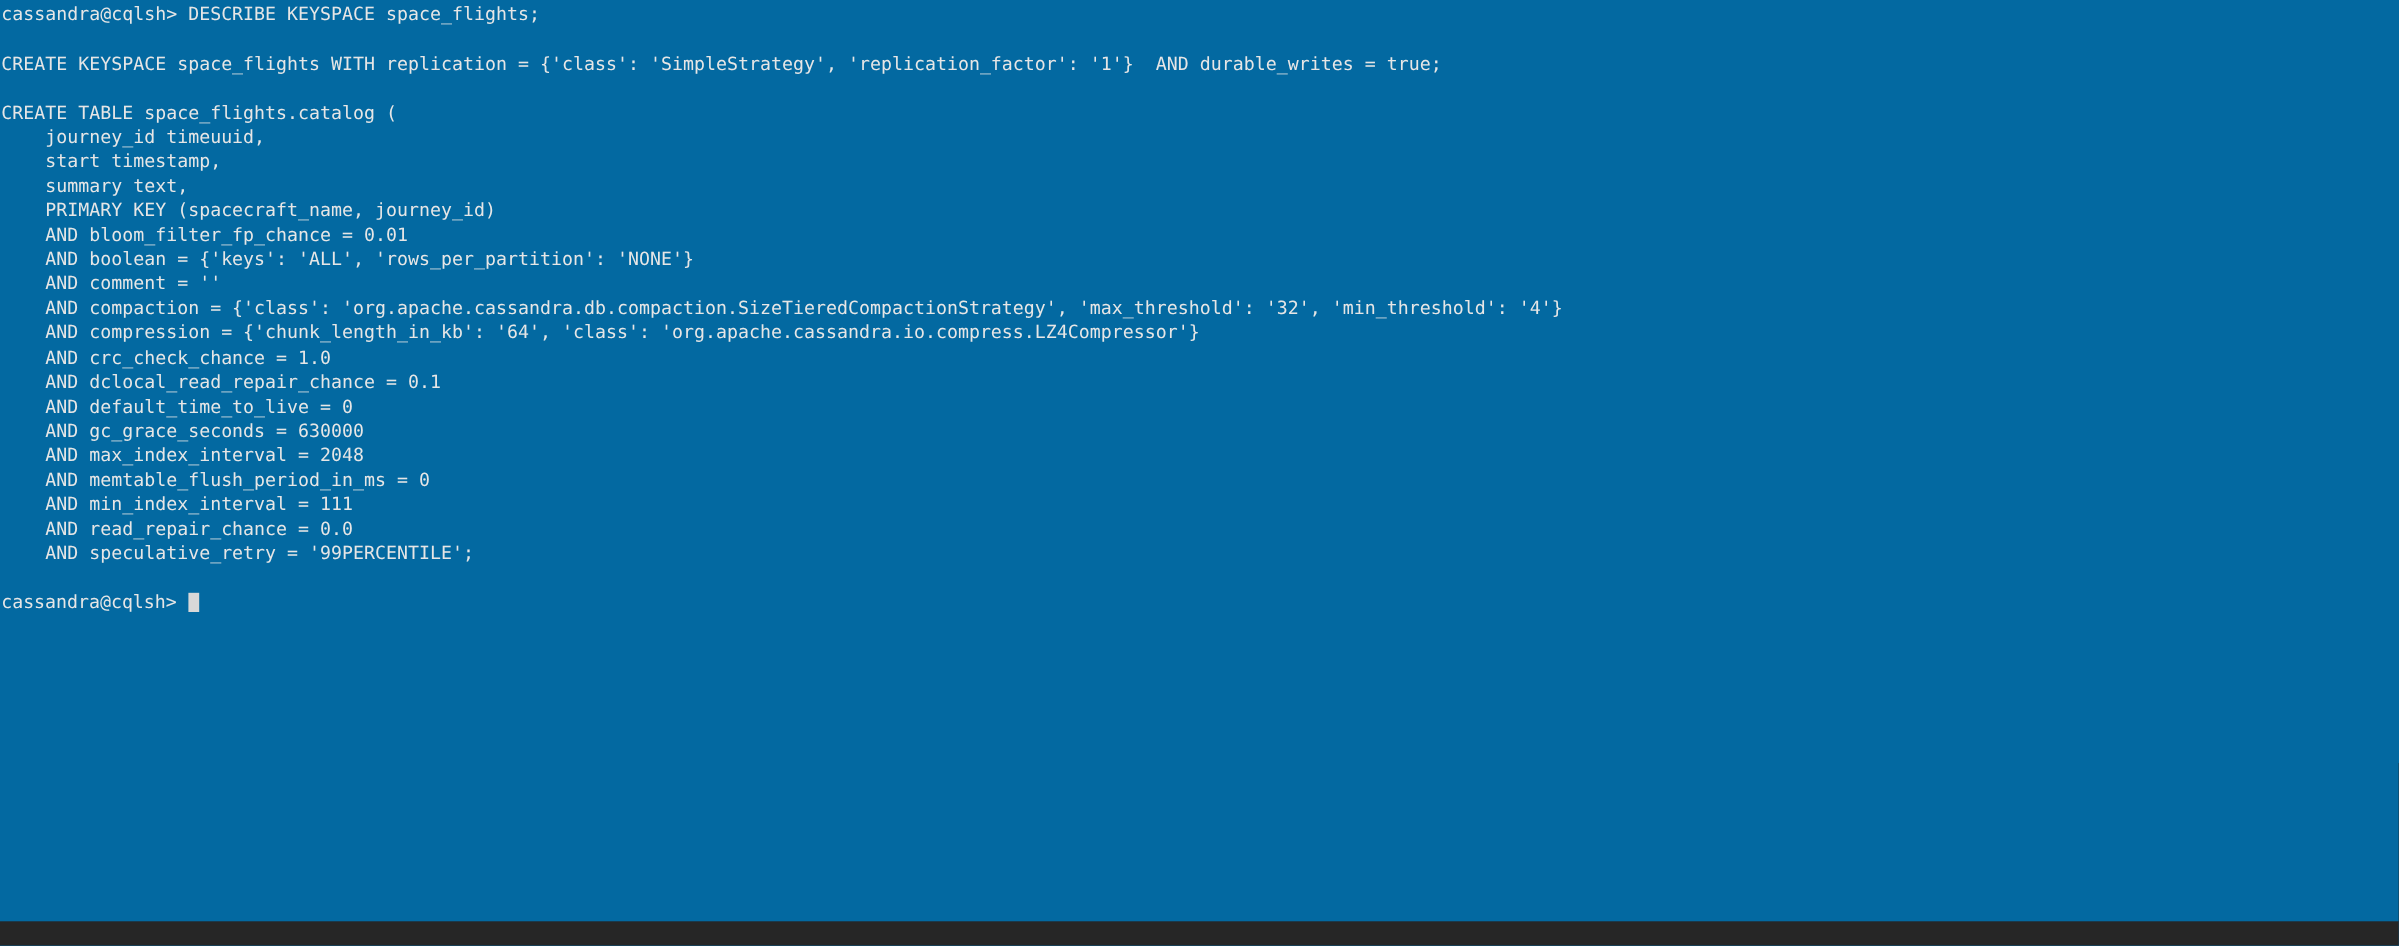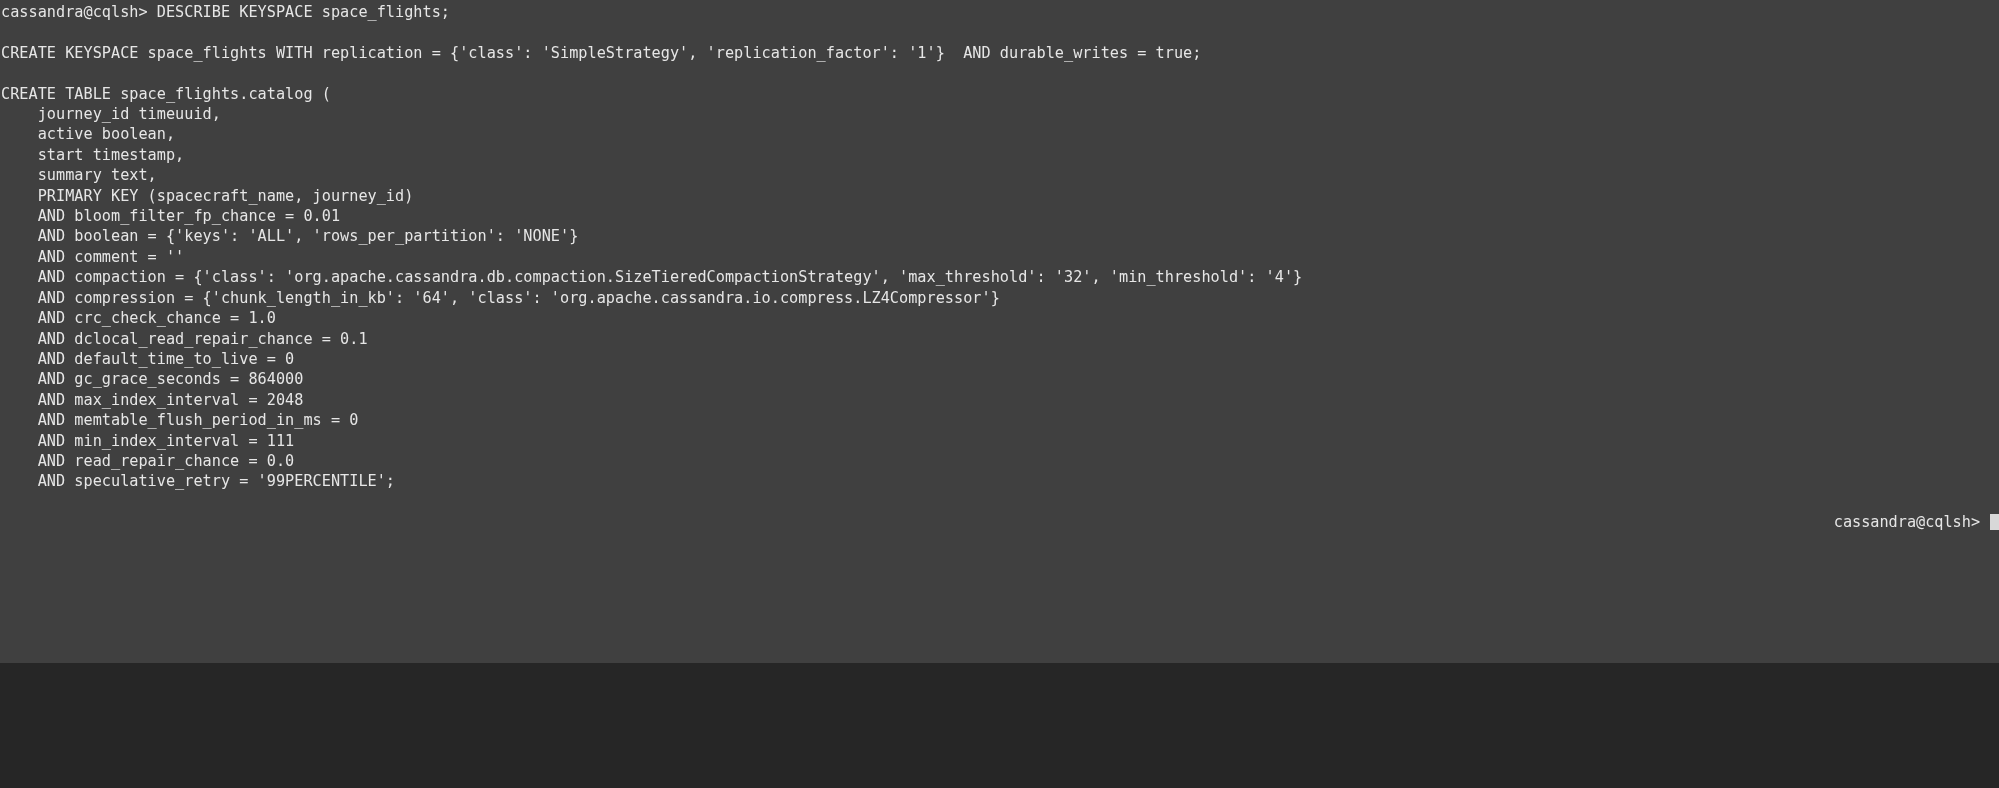--- a/index.html
+++ b/index.html
@@ -3,22 +3,22 @@
 <meta charset="utf-8">
 <title>cqlsh terminal</title>
 <style>
   html, body {
     margin: 0;
     padding: 0;
     background: #262626;
   }
   #terminal {
     width: 1999px;
-    height: 663px;
-    background: #404040;
+    height: 768px;
+    background: #0369a1;
     overflow: hidden;
     box-sizing: border-box;
     padding: 2px 0 0 1px;
     font-family: "DejaVu Sans Mono", "Liberation Mono", monospace;
     font-size: 15.2px;
     line-height: 20.42px;
     color: #e6e6e6;
     -webkit-font-smoothing: antialiased;
   }
   .line {
@@ -27,21 +27,20 @@
     letter-spacing: 0.02px;
     font-variant-ligatures: none;
   }
   .line.blank::after {
     content: "\200b";
   }
   .prompt-line {
     white-space: pre;
     height: 20.42px;
     display: block;
-    text-align: right;
   }
   .cursor {
     display: inline-block;
     width: 9.3px;
     height: 16px;
     background: #d8d8d8;
     vertical-align: -3px;
     margin-left: 0.5px;
   }
 </style>
@@ -49,33 +48,32 @@
 <body>
 
 <div id="terminal">
   <div id="output">
       <div class="line">cassandra@cqlsh&gt; DESCRIBE KEYSPACE space_flights;</div>
       <div class="line blank"></div>
       <div class="line">CREATE KEYSPACE space_flights WITH replication = {'class': 'SimpleStrategy', 'replication_factor': '1'}  AND durable_writes = true;</div>
       <div class="line blank"></div>
       <div class="line">CREATE TABLE space_flights.catalog (</div>
       <div class="line">    journey_id timeuuid,</div>
-      <div class="line">    active boolean,</div>
       <div class="line">    start timestamp,</div>
       <div class="line">    summary text,</div>
       <div class="line">    PRIMARY KEY (spacecraft_name, journey_id)</div>
       <div class="line">    AND bloom_filter_fp_chance = 0.01</div>
       <div class="line">    AND boolean = {'keys': 'ALL', 'rows_per_partition': 'NONE'}</div>
       <div class="line">    AND comment = ''</div>
       <div class="line">    AND compaction = {'class': 'org.apache.cassandra.db.compaction.SizeTieredCompactionStrategy', 'max_threshold': '32', 'min_threshold': '4'}</div>
       <div class="line">    AND compression = {'chunk_length_in_kb': '64', 'class': 'org.apache.cassandra.io.compress.LZ4Compressor'}</div>
       <div class="line">    AND crc_check_chance = 1.0</div>
       <div class="line">    AND dclocal_read_repair_chance = 0.1</div>
       <div class="line">    AND default_time_to_live = 0</div>
-      <div class="line">    AND gc_grace_seconds = 864000</div>
+      <div class="line">    AND gc_grace_seconds = 630000</div>
       <div class="line">    AND max_index_interval = 2048</div>
       <div class="line">    AND memtable_flush_period_in_ms = 0</div>
       <div class="line">    AND min_index_interval = 111</div>
       <div class="line">    AND read_repair_chance = 0.0</div>
       <div class="line">    AND speculative_retry = '99PERCENTILE';</div>
       <div class="line blank"></div>
     </div>
   <div class="prompt-line"><span>cassandra@cqlsh&gt; </span><span class="cursor"></span></div>
 </div>
 

